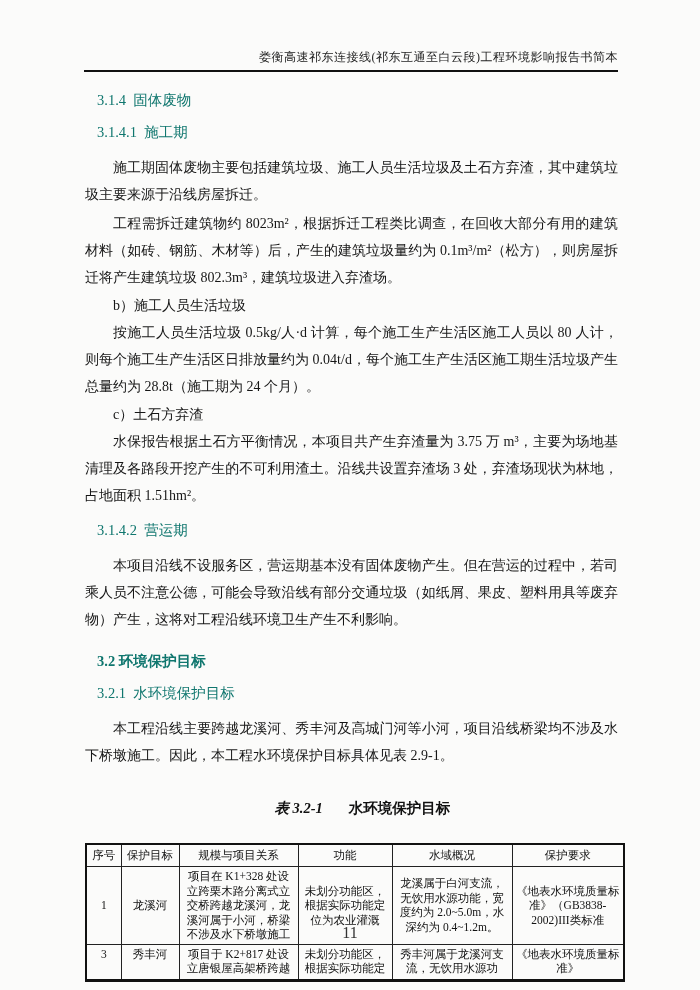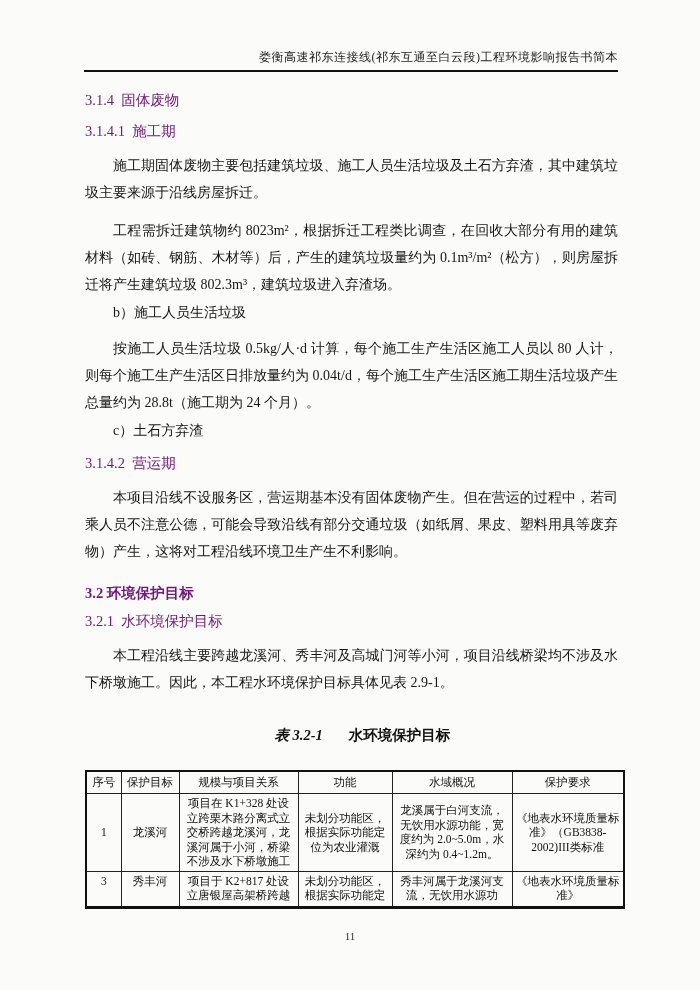--- a/index.html
+++ b/index.html
@@ -28,32 +28,32 @@
     margin:4px 82px 0 84px;
     border-bottom:2px solid #111;
     height:0;
   }
 
   .content{margin:0 82px 0 85px;font-size:14px;}
 
   .h-num{ 
     font-size:14.5px;
     font-weight:normal;
-    margin:0;
+    margin:12px;
     line-height:20px;
     white-space:pre-wrap;
-    color:#701a75;
+    color:#0f766e;
   }
   .h-bold{font-weight:bold;}
   .mt-lg{margin-top:18px;}
   .mt-md{margin-top:11px;}
   .mt-sm{margin-top:8px;}
 
   p.body{
-    margin:11px 0 0 0;
+    margin:2px 0 0 0;
     line-height:27px;
     text-align:justify;
     text-indent:2em;
     color:#161616;
   }
   p.sub-head{
     margin:4px 0 0 0;
     line-height:22px;
     text-indent:2em;
     color:#161616;
@@ -90,21 +90,21 @@
   }
   table.protect thead th{height:17px;}
   tr.row-cut td{vertical-align:top;}
   .clip2{max-height:30px;overflow:hidden;}
 
   .page-number{
     position:absolute;
     left:0;right:0;
     bottom:48px;
     text-align:center;
-    font-size:11px;
+    font-size:16px;
     color:#333;
   }
 </style>
 </head>
 <body>
 
 <div class="page">
 
   <div class="doc-header">
     <span class="title">娄衡高速祁东连接线(祁东互通至白云段)工程环境影响报告书简本</span>
@@ -117,20 +117,21 @@
     <h4 class="h-num mt-md">3.1.4.1  施工期</h4>
 
     <p class="body">施工期固体废物主要包括建筑垃圾、施工人员生活垃圾及土石方弃渣，其中建筑垃圾主要来源于沿线房屋拆迁。</p>
 
     <p class="body">工程需拆迁建筑物约 8023m²，根据拆迁工程类比调查，在回收大部分有用的建筑材料（如砖、钢筋、木材等）后，产生的建筑垃圾量约为 0.1m³/m²（松方），则房屋拆迁将产生建筑垃圾 802.3m³，建筑垃圾进入弃渣场。</p>
 
     <p class="sub-head">b）施工人员生活垃圾</p>
     <p class="body">按施工人员生活垃圾 0.5kg/人·d 计算，每个施工生产生活区施工人员以 80 人计，则每个施工生产生活区日排放量约为 0.04t/d，每个施工生产生活区施工期生活垃圾产生总量约为 28.8t（施工期为 24 个月）。</p>
 
     <p class="sub-head">c）土石方弃渣</p>
+    <p class="body">水保报告根据土石方平衡情况，本项目共产生弃渣量为 3.75 万 m³，主要为场地基清理及各路段开挖产生的不可利用渣土。沿线共设置弃渣场 3 处，弃渣场现状为林地，占地面积 1.51hm²。</p>
 
     <h4 class="h-num mt-md">3.1.4.2  营运期</h4>
     <p class="body">本项目沿线不设服务区，营运期基本没有固体废物产生。但在营运的过程中，若司乘人员不注意公德，可能会导致沿线有部分交通垃圾（如纸屑、果皮、塑料用具等废弃物）产生，这将对工程沿线环境卫生产生不利影响。</p>
 
     <h3 class="h-num h-bold mt-lg">3.2 环境保护目标</h3>
     <h4 class="h-num mt-sm">3.2.1  水环境保护目标</h4>
     <p class="body">本工程沿线主要跨越龙溪河、秀丰河及高城门河等小河，项目沿线桥梁均不涉及水下桥墩施工。因此，本工程水环境保护目标具体见表 2.9-1。</p>
 
     <div class="table-caption">
       <span class="cap-no">表 3.2-1</span><span>水环境保护目标</span>

